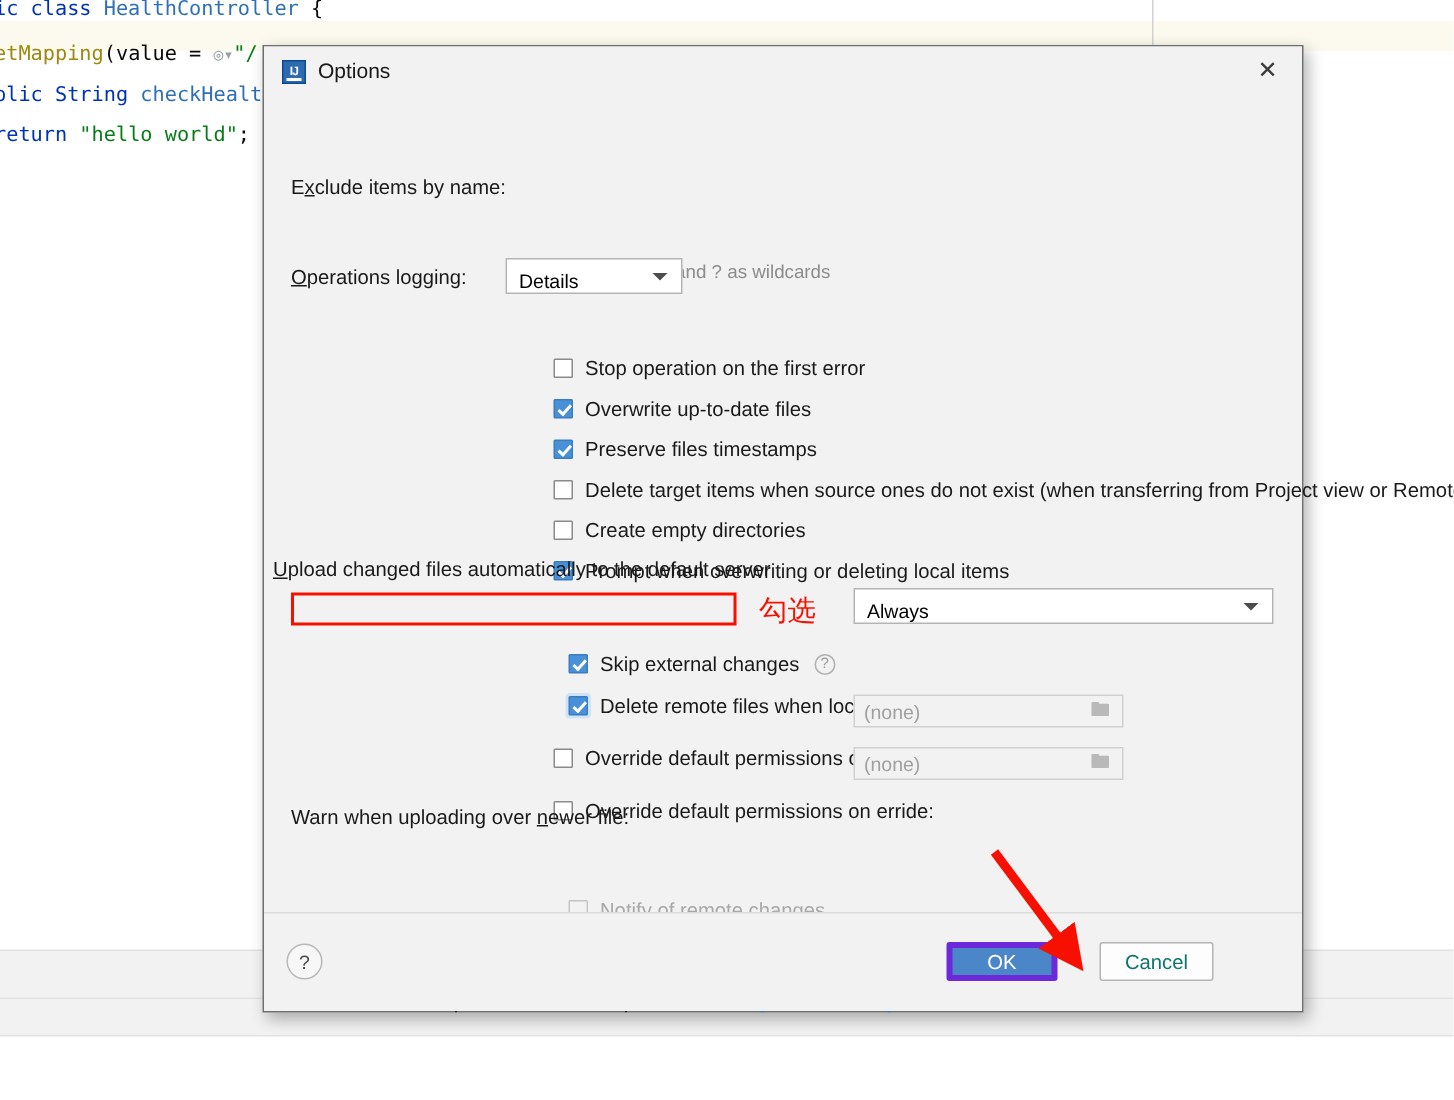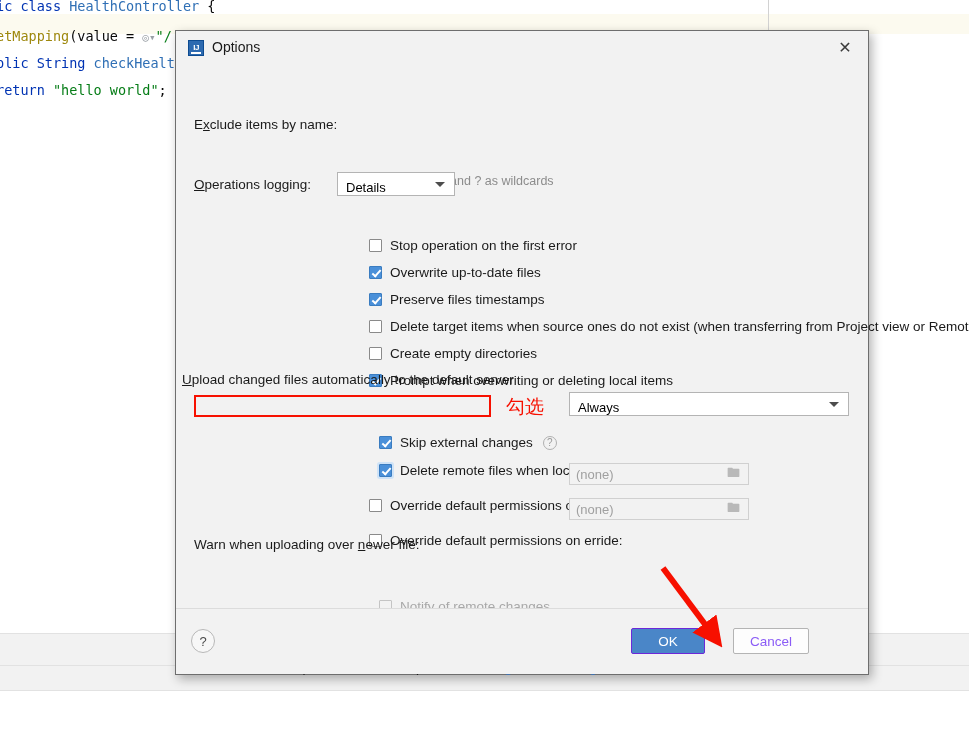--- a/index.html
+++ b/index.html
@@ -226,28 +226,28 @@
     position: absolute; top: 19px;
     height: 26px;
     display: flex; align-items: center; justify-content: center;
     font-size: 13.5px;
     cursor: pointer;
     border-radius: 2px;
   }
   #ok-btn {
     right: 163px; width: 74px;
     background: #4a86c8;
-    border: 1px solid #6d28d9;
+    border: 4px solid #6d28d9;
     color: #ffffff;
   }
   #cancel-btn {
     right: 59px; width: 76px;
     background: #fdfdfd;
     border: 1px solid #b4b4b4;
-    color: #8b5cf6;
+    color: #0f766e;
   }
 
   
   #red-box {
     position: absolute;
     left: 194px; top: 395px;
     width: 297px; height: 22px;
     border: 2px solid #f71000;
     pointer-events: none;
   }

